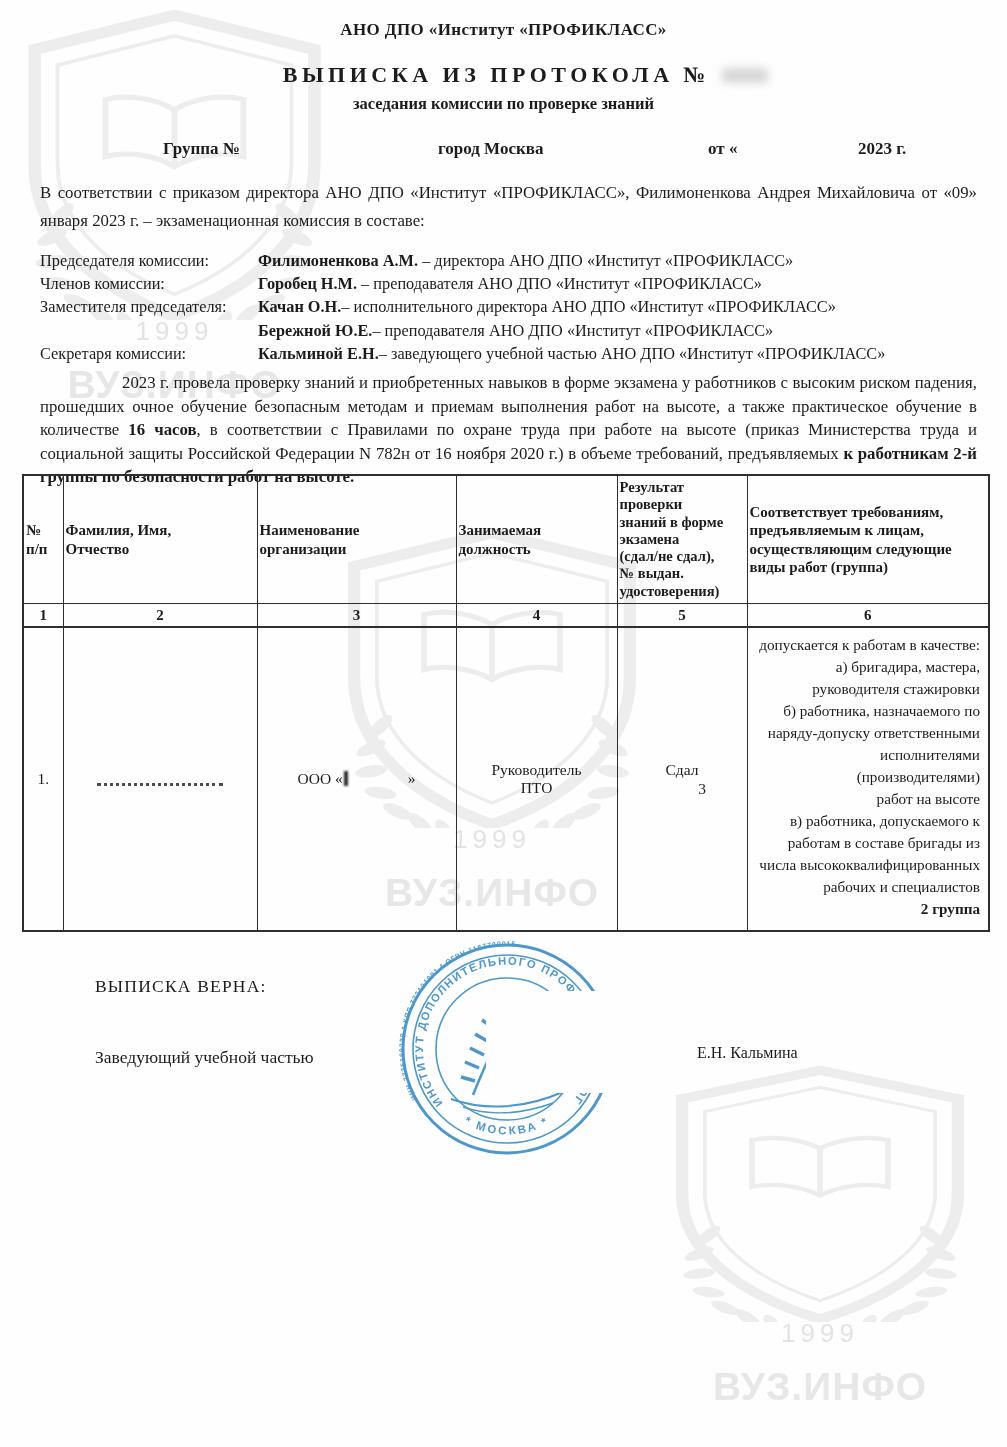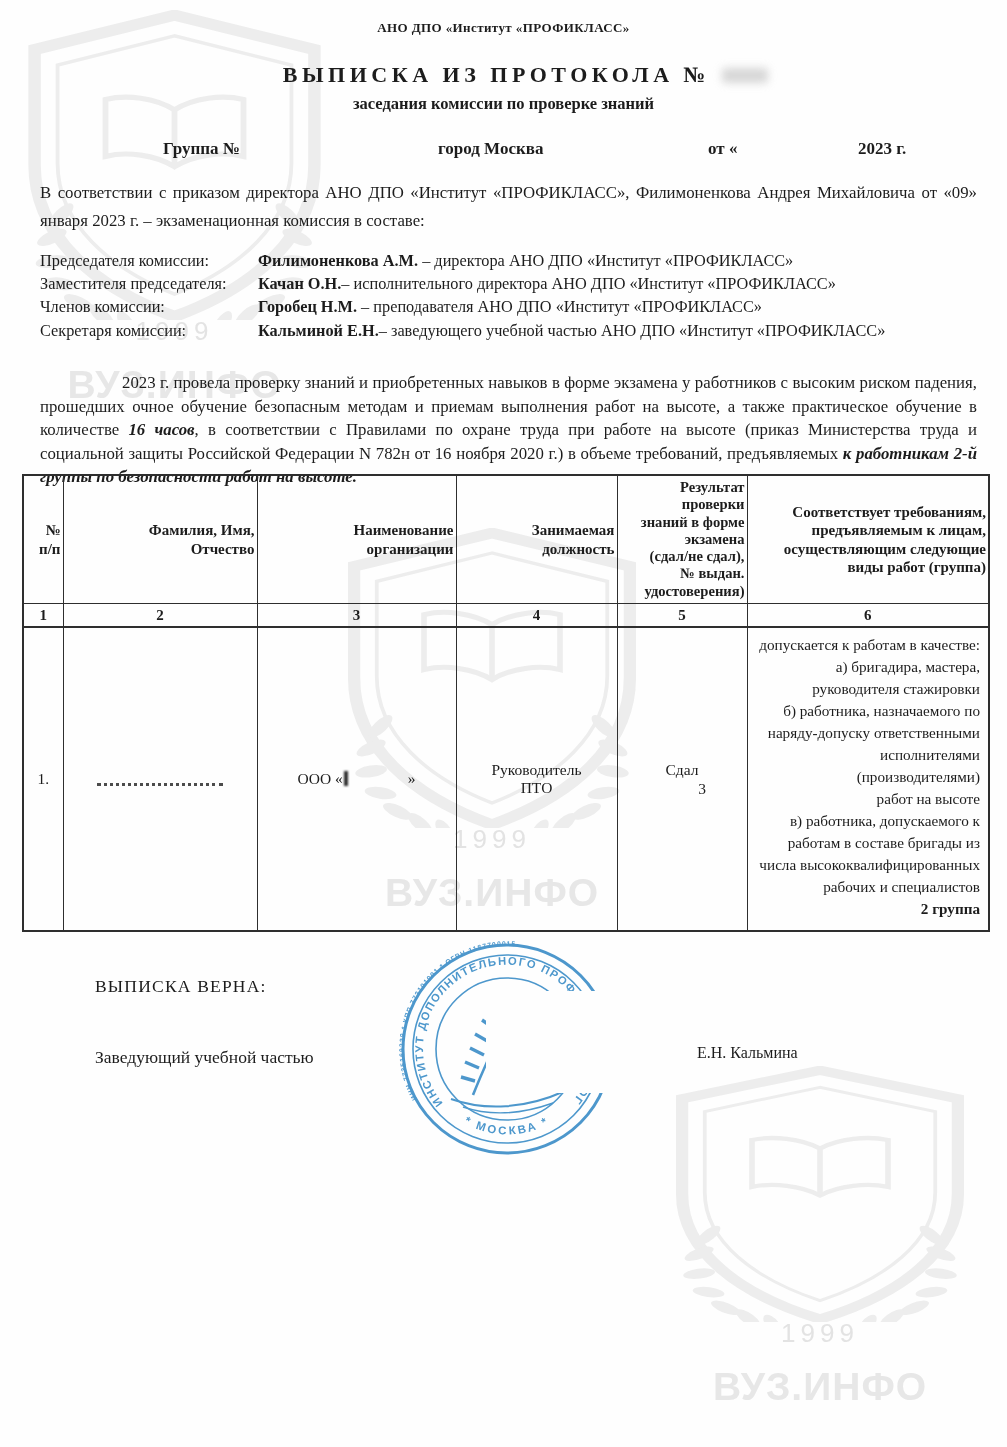--- a/index.html
+++ b/index.html
@@ -10,39 +10,39 @@
   .abs{position:absolute;z-index:2;}
   
   .wm{position:absolute;z-index:1;text-align:center;}
   .wm svg{display:block;width:100%;}
   .wm-year{font-family:"Liberation Sans",sans-serif;font-size:26px;letter-spacing:5px;color:#e3e3e3;margin-top:-4px;}
   .wm-brand{font-family:"Liberation Sans",sans-serif;font-weight:bold;font-size:39px;letter-spacing:1px;color:#e7e7e7;white-space:nowrap;margin-top:16px;}
   .wm1{left:2px;top:10px;width:345px;}  .wm1 svg{height:310px;}
   .wm2{left:322px;top:528px;width:340px;} .wm2 svg{height:300px;}
   .wm3{left:650px;top:1066px;width:340px;} .wm3 svg{height:256px;}
   
-  .org-title{top:20px;left:0;right:0;text-align:center;font-size:13px;font-weight:bold;letter-spacing:.4px;}
+  .org-title{top:20px;left:0;right:0;text-align:center;font-size:17px;font-weight:bold;letter-spacing:.4px;}
   .doc-title{top:62px;left:0;right:0;text-align:center;font-size:22px;font-weight:bold;letter-spacing:4.5px;margin-left:44px;}
   .smudge{display:inline-block;width:46px;height:15px;background:#c6c6c6;border-radius:3px;filter:blur(4px);opacity:.7;vertical-align:-1px;margin-left:12px;}
   .doc-subtitle{top:94px;left:0;right:0;text-align:center;font-size:16.5px;font-weight:bold;}
   .group-row span{position:absolute;font-weight:bold;font-size:17px;white-space:nowrap;}
   
   .intro{top:179px;left:40px;width:937px;font-size:16.8px;line-height:28px;text-align:justify;}
   .commission{top:249px;left:40px;width:937px;font-size:16.3px;line-height:23.2px;}
   .crow{display:flex;}
   .clabel{width:218px;flex:none;}
   .cname{font-weight:bold;}
   .cval{white-space:nowrap;}
   .para2{top:371px;left:40px;width:937px;font-size:16.8px;line-height:23.6px;text-align:justify;text-indent:82px;}
-  .para2 b{font-weight:bold;font-style:italic;}
+  .para2 b{font-weight:bold;}
   
   table.results{position:absolute;z-index:2;top:474px;left:22px;width:966px;border-collapse:collapse;table-layout:fixed;
     border:2.5px solid #2e2e2e;background:transparent;}
   .results th,.results td{border:1.5px solid #2e2e2e;padding:0;}
-  .results thead th{height:123px;font-weight:bold;font-size:15px;line-height:18.5px;text-align:right;vertical-align:middle;white-space:pre-line;padding:2px;margin-top:24px;}
+  .results thead th{height:123px;font-weight:bold;font-size:15px;line-height:18.5px;text-align:left;vertical-align:middle;white-space:pre-line;padding:2px;margin-top:24px;}
   .results thead th.h5{font-size:14.6px;line-height:17.2px;}
   .results .numrow td{height:22px;text-align:center;font-weight:bold;font-size:15px;border-bottom-width:2.5px;}
   .results .bodyrow td{height:264px;vertical-align:middle;text-align:center;font-size:15.5px;}
   .results .bodyrow td.c6{vertical-align:top;text-align:right;padding:6px 8px 10px 11px;font-size:15.2px;line-height:22px;}
   .pre{white-space:pre-line;}
   .q-bold{font-weight:bold;}
   .cert{display:block;transform:translateX(20px);margin-top:1px;}
   .redacted-name{position:relative;width:130px;height:20px;margin:0 auto;}
   .redacted-name::after{content:"";position:absolute;left:2px;right:2px;bottom:3px;border-bottom:3.5px dotted #4c4c4c;filter:blur(.7px);}
   .org-remnant{display:inline-block;width:4px;height:15px;background:#2d2d2d;filter:blur(.9px);vertical-align:-2px;margin-left:1px;}
@@ -127,29 +127,30 @@
   </div>
 
   <div class="abs intro">В соответствии с приказом директора АНО ДПО «Институт «ПРОФИКЛАСС», Филимоненкова Андрея Михайловича от «09» января 2023 г. – экзаменационная комиссия в составе:</div>
 
   <div class="abs commission">
     <div class="crow">
       <span class="clabel">Председателя комиссии:</span>
       <span class="cval"><span class="cname">Филимоненкова А.М.</span><span> – директора АНО ДПО «Институт «ПРОФИКЛАСС»</span></span>
     </div>
     <div class="crow">
+      <span class="clabel">Членов комиссии:</span>
+      <span class="cval"><span class="cname">Горобец Н.М.</span><span> – преподавателя АНО ДПО «Институт «ПРОФИКЛАСС»</span></span>
+    </div>
+    <div class="crow">
       <span class="clabel">Заместителя председателя:</span>
       <span class="cval"><span class="cname">Качан О.Н.</span><span>– исполнительного директора АНО ДПО «Институт «ПРОФИКЛАСС»</span></span>
     </div>
     <div class="crow">
-      <span class="clabel">Членов комиссии:</span>
-      <span class="cval"><span class="cname">Горобец Н.М.</span><span> – преподавателя АНО ДПО «Институт «ПРОФИКЛАСС»</span></span>
-    </div>
-    <div class="crow">
       <span class="clabel"></span>
+      <span class="cval"><span class="cname">Бережной Ю.Е.</span><span>– преподавателя АНО ДПО «Институт «ПРОФИКЛАСС»</span></span>
     </div>
     <div class="crow">
       <span class="clabel">Секретаря комиссии:</span>
       <span class="cval"><span class="cname">Кальминой Е.Н.</span><span>– заведующего учебной частью АНО ДПО «Институт «ПРОФИКЛАСС»</span></span>
     </div>
   </div>
 
   <div class="abs para2">
     <span>2023 г. провела проверку знаний и приобретенных навыков в форме экзамена у работников с высоким риском падения, прошедших очное обучение безопасным методам и приемам выполнения работ на высоте, а также практическое обучение в количестве </span><b>16 часов</b><span>, в соответствии с Правилами по охране труда при работе на высоте (приказ Министерства труда и социальной защиты Российской Федерации N 782н от 16 ноября 2020 г.) в объеме требований, предъявляемых </span><b>к работникам 2-й группы по безопасности работ на высоте.</b>
   </div>

